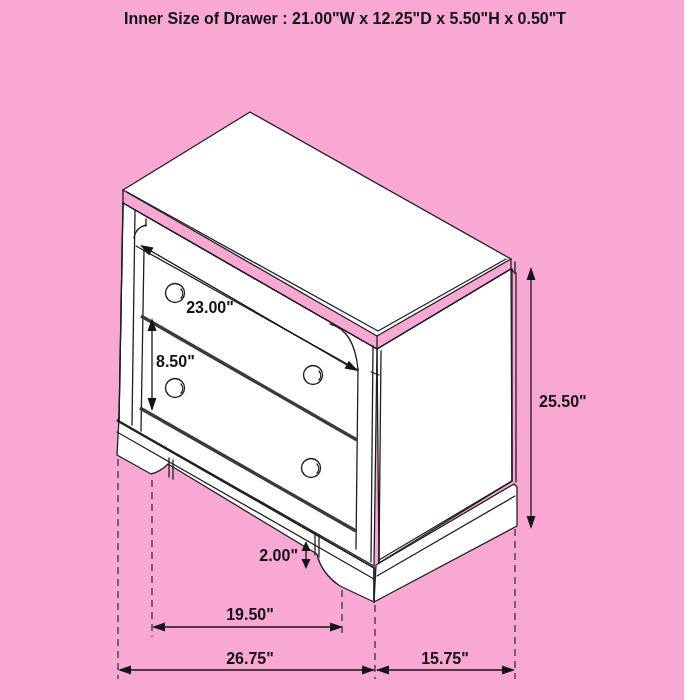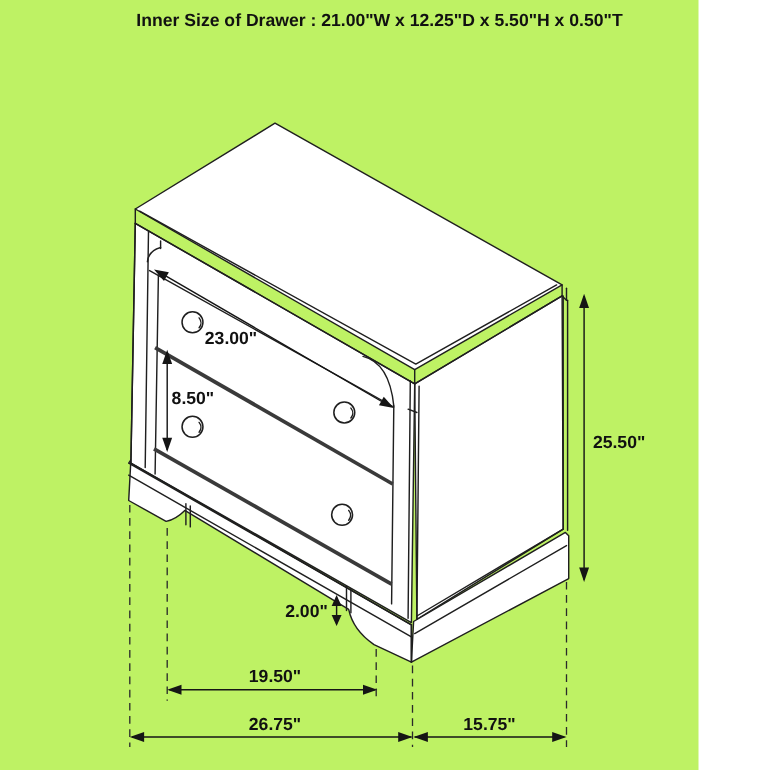--- a/index.html
+++ b/index.html
@@ -1,16 +1,16 @@
 <!DOCTYPE html>
 <html><head>
 <meta charset="utf-8">
 <style>
   html,body{margin:0;padding:0;background:#ffffff;}
-  .canvas{position:relative;width:635px;height:700px;background:#bef264;overflow:hidden;
+  .canvas{position:relative;width:684px;height:700px;background:#f9a8d4;overflow:hidden;
           font-family:"Liberation Sans",sans-serif;}
   svg{position:absolute;left:0;top:0;}
   .edge{fill:none;stroke:#1f1f1f;stroke-width:1.3;stroke-linejoin:round;stroke-linecap:round;}
   .face{fill:#ffffff;stroke:#1f1f1f;stroke-width:1.3;stroke-linejoin:round;}
   .thickgap{fill:none;stroke:#3a3a3a;stroke-width:3.4;stroke-linecap:butt;}
   .dimline{fill:none;stroke:#151515;stroke-width:1.3;}
   .dash{fill:none;stroke:#2a2a2a;stroke-width:1.2;stroke-dasharray:7 5;}
   .arrow{fill:#151515;stroke:none;}
   .dim-label{font:bold 16px "Liberation Sans",sans-serif;fill:#111111;}
   .title-label{font:bold 16px "Liberation Sans",sans-serif;fill:#111111;}

